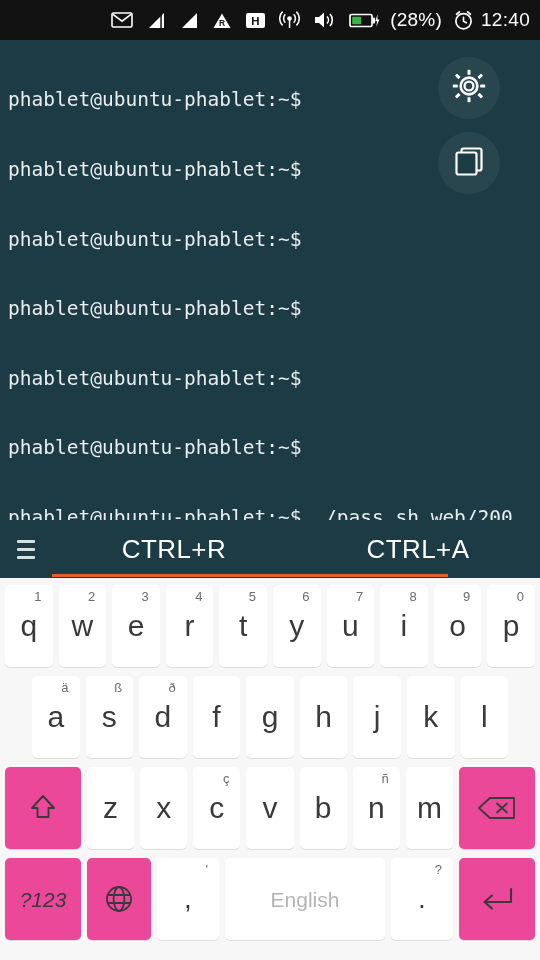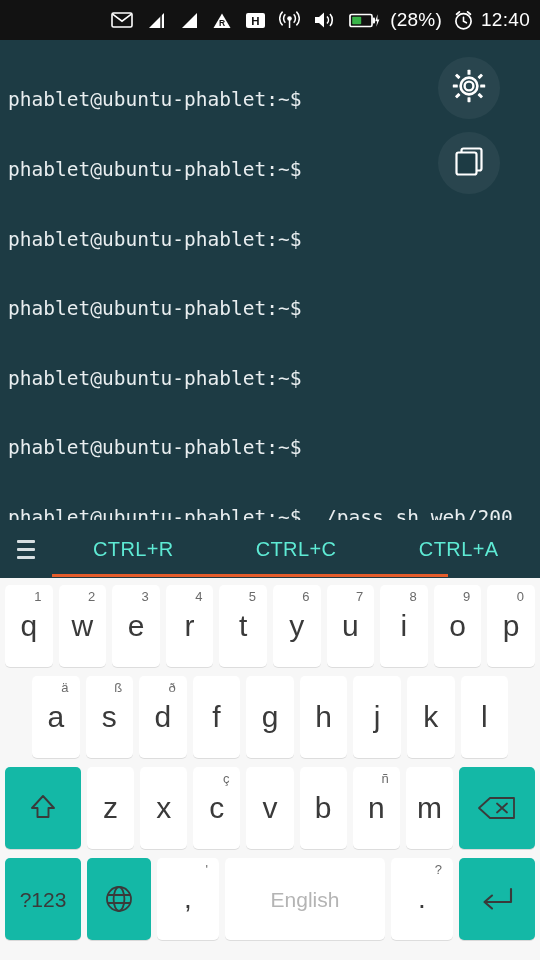--- a/index.html
+++ b/index.html
@@ -49,21 +49,21 @@
     position:absolute;left:0;top:520px;width:540px;height:58px;
     background:#1d3b44;display:flex;align-items:center;
   }
   .ham{
     width:52px;height:58px;display:flex;align-items:center;justify-content:center;
     flex-direction:column;gap:5px;
   }
   .ham span{display:block;width:18px;height:3px;background:#d7dfe2;border-radius:1px;}
   .ctrl-keys{display:flex;align-items:center;flex:1;}
   .ctrl-key{
-    flex:1;text-align:center;color:#5eead4;font-size:20px;letter-spacing:.4px;
+    flex:1;text-align:center;color:#ffffff;font-size:26px;letter-spacing:.4px;
     font-family:"Liberation Sans",sans-serif;
   }
   .progress-track{
     position:absolute;left:0;top:574px;width:540px;height:4px;background:transparent;
   }
   .progress-fill{
     position:absolute;left:52px;top:574px;height:3px;width:396px;background:#e55c2b;
   }
 
   
@@ -80,21 +80,21 @@
     box-shadow:0 1px 0 rgba(0,0,0,0.10);
   }
   .key .main{
     font-size:30px;color:#3a3a3a;font-family:"Liberation Sans",sans-serif;
     font-weight:300;line-height:1;
   }
   .key .hint{
     position:absolute;top:5px;right:11px;font-size:13px;color:#6b6b6b;
     font-family:"Liberation Sans",sans-serif;line-height:1;
   }
-  .key.grey{background:#14b8a6;box-shadow:0 1px 0 rgba(0,0,0,0.12);}
+  .key.grey{background:#ec4899;box-shadow:0 1px 0 rgba(0,0,0,0.12);font-style:italic;}
   .key.shift{flex:0 0 76px;}
   .key.back{flex:0 0 76px;}
   .key.sym{flex:0 0 76px;}
   .key.globe{flex:0 0 64px;}
   .key.comma{flex:0 0 62px;}
   .key.period{flex:0 0 62px;}
   .key.enter{flex:0 0 76px;}
   .key.space{flex:1;justify-content:center;}
   .key.space .main{font-size:21px;color:#b4b4b4;}
   .key.comma .main,.key.period .main{font-size:28px;}
@@ -227,21 +227,20 @@
   </div>
 
   <div class="ctrlbar">
     <div class="ham">
       <span></span>
       <span></span>
       <span></span>
     </div>
     <div class="ctrl-keys">
       <div class="ctrl-key">CTRL+R</div>
-      <div class="ctrl-key">CTRL+C</div>
       <div class="ctrl-key">CTRL+A</div>
     </div>
   </div>
   <div class="progress-track"></div>
   <div class="progress-fill"></div>
 
   <div class="keyboard">
 
     <div class="krow r1">
       <div class="key">

